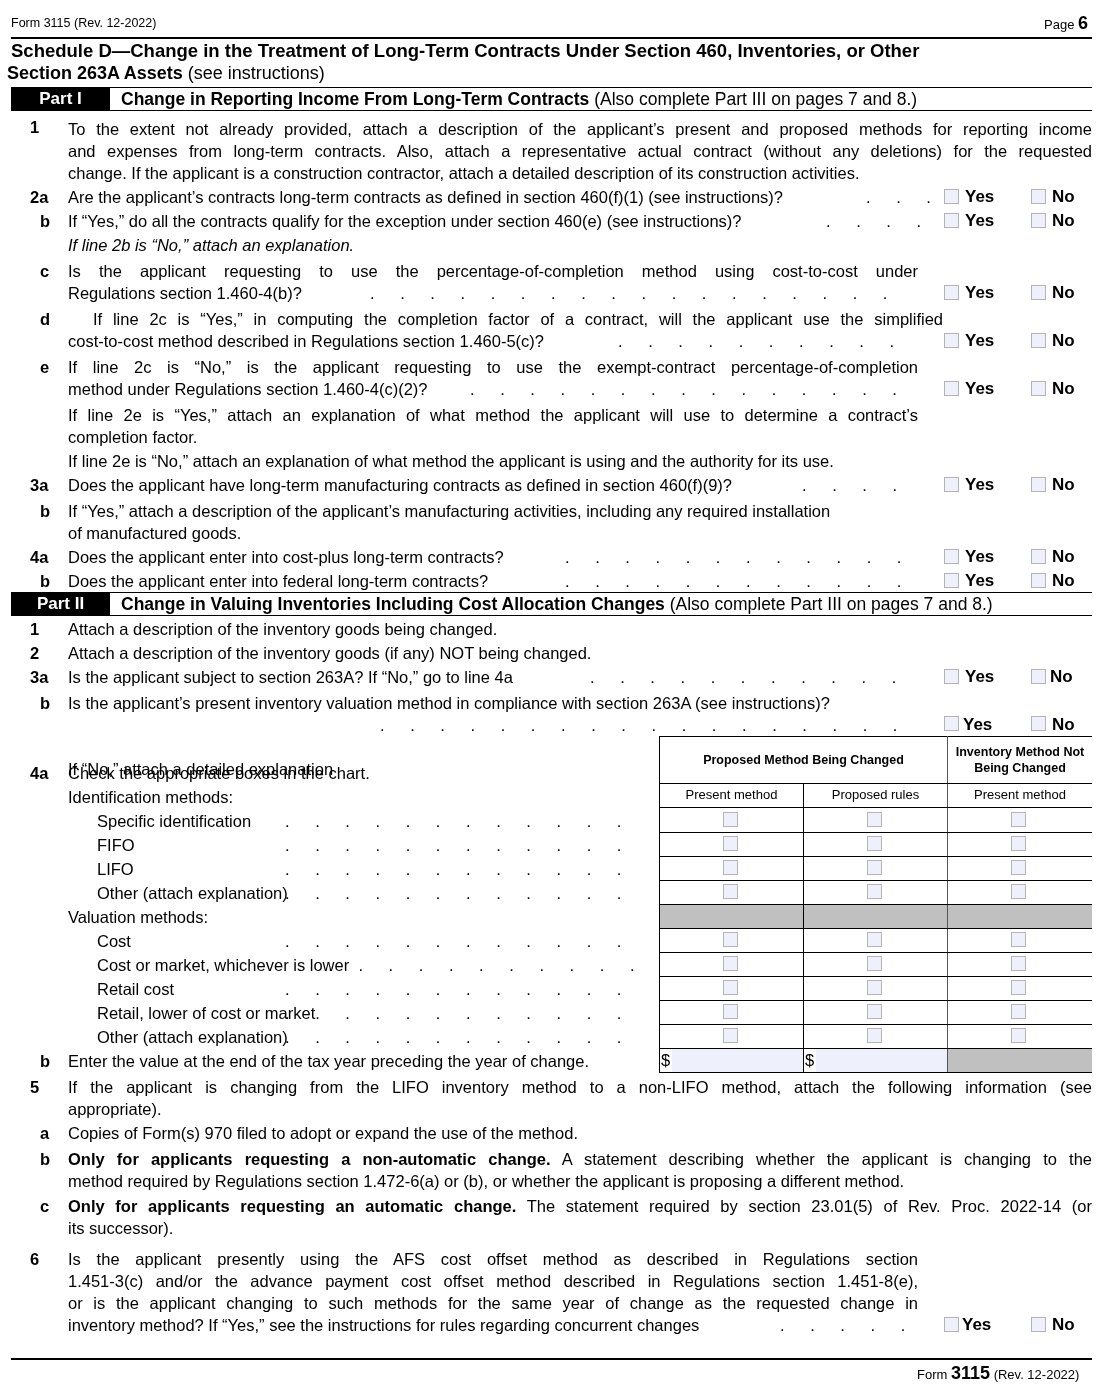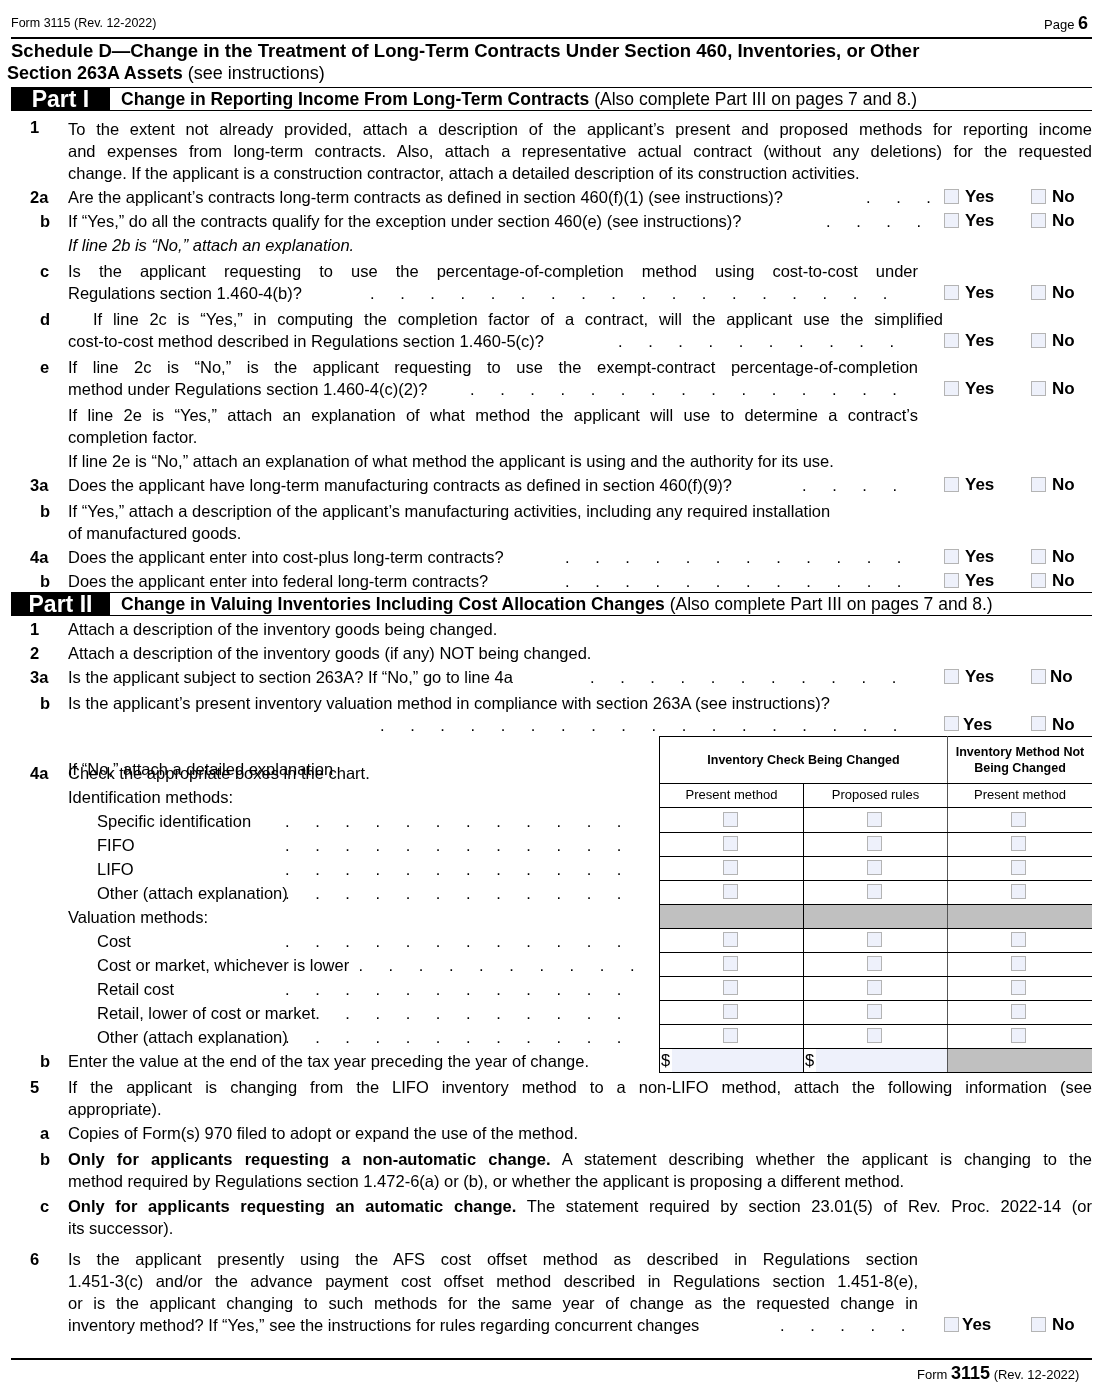--- a/index.html
+++ b/index.html
@@ -8,21 +8,21 @@
   .abs { position:absolute; }
   .t { position:absolute; font-size:16.5px; line-height:22px; white-space:nowrap; }
   .just { white-space:normal; text-align:justify; text-align-last:justify; }
   .b { font-weight:bold; }
   .ln { position:absolute; font-weight:bold; font-size:16.5px; line-height:22px; }
   .dots { position:absolute; font-size:16.5px; line-height:22px; letter-spacing:10.5px; white-space:nowrap; overflow:hidden; }
   .cb { position:absolute; width:15px; height:15px; background:#eef1fb; border:1px solid #b4b4b4; box-sizing:border-box; cursor:pointer; }
   .yn { position:absolute; font-weight:bold; font-size:17px; line-height:22px; }
   .hr { position:absolute; left:11px; width:1081px; background:#000; }
   .partbox { position:absolute; left:11px; width:99px; height:22px; background:#000; color:#fff;
-             font-weight:bold; font-size:23px; line-height:22px; text-align:center; }
+             font-weight:bold; font-size:17px; line-height:22px; text-align:center; }
   .parttitle { position:absolute; left:121px; font-size:17.5px; line-height:22px; white-space:nowrap; }
   .cell { position:absolute; box-sizing:border-box; }
   .th { font-weight:bold; font-size:12.5px; line-height:16px; text-align:center; display:flex; align-items:center; justify-content:center; }
   .sh { font-size:13px; text-align:center; line-height:24px; }
   .gray { background:#c0c0c0; }
   .money { position:absolute; background:#eef1fb; }
 </style>
 </head>
 <body>
 
@@ -175,21 +175,21 @@
     <div class="dots" style="top: 1026px; right: 475px; text-align: right; width: 360px;">. . . . . . . . . . . . . . .</div>
   </div>
 
 <div>
 
   <div class="abs" style="left:659px;top:736px;width:433px;height:1px;background:#000;"></div>
   <div class="abs" style="left:659px;top:736px;width:1px;height:336px;background:#000;"></div>
   <div class="abs" style="left:803px;top:783px;width:1px;height:289px;background:#000;"></div>
   <div class="abs" style="left:947px;top:736px;width:1px;height:336px;background:#555;"></div>
 
-  <div class="cell th" style="left:660px;top:737px;width:287px;height:46px;">Inventory Check Being Changed</div>
+  <div class="cell th" style="left:660px;top:737px;width:287px;height:46px;">Proposed Method Being Changed</div>
   <div class="cell th" style="left:948px;top:737px;width:144px;height:46px;">Inventory Method Not Being Changed</div>
   <div class="abs" style="left:659px;top:783px;width:433px;height:1px;background:#000;"></div>
 
   <div class="cell sh" style="left:660px;top:783px;width:143px;height:24px;">Present method</div>
   <div class="cell sh" style="left:804px;top:783px;width:143px;height:24px;">Proposed rules</div>
   <div class="cell sh" style="left:948px;top:783px;width:144px;height:24px;">Present method</div>
   <div class="abs" style="left:659px;top:807px;width:433px;height:1px;background:#000;"></div>
 
   <div id="chart-rows">
       <div class="cb" style="left: 723px; top: 812px;"></div>

